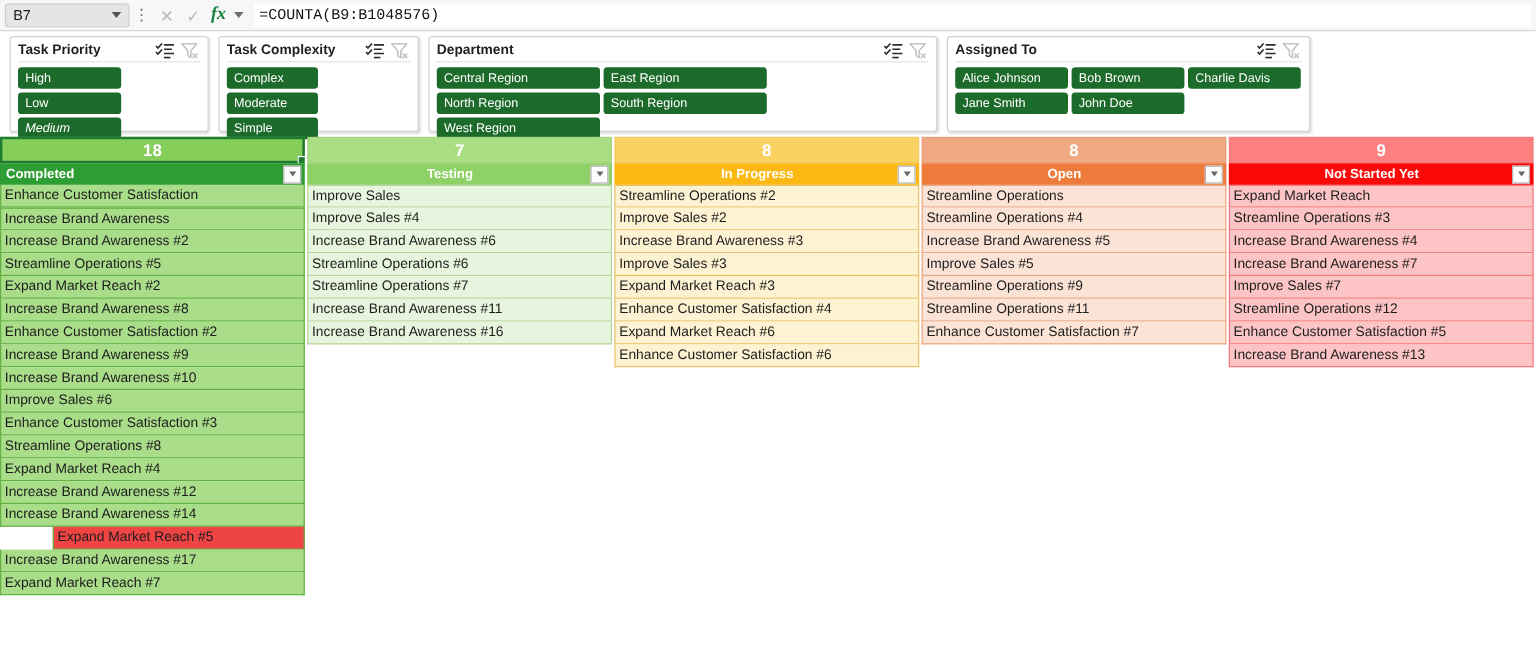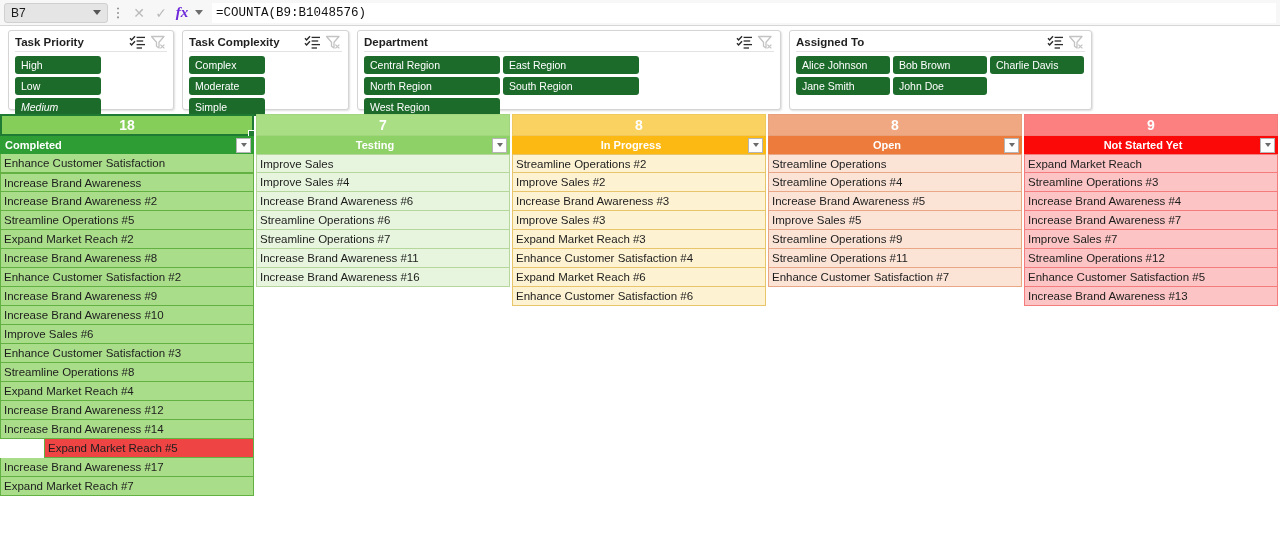--- a/index.html
+++ b/index.html
@@ -44,21 +44,21 @@
     margin: 0 3px;
   }
   .fb-icon {
     width: 22px; height: 22px;
     display: flex; align-items: center; justify-content: center;
     font-size: 14px; color: #b9b9b9;
   }
   .fb-icon.fx {
     font-family: "Liberation Serif", serif;
     font-style: italic; font-weight: bold;
-    color: #6d28d9; font-size: 15px;
+    color: #15803d; font-size: 15px;
     width: 20px;
   }
   .fb-chev {
     width: 14px; display: flex; align-items: center; justify-content: center;
   }
   .fb-chev i {
     width: 0; height: 0;
     border-left: 4px solid transparent;
     border-right: 4px solid transparent;
     border-top: 5px solid #6d6d6d;

